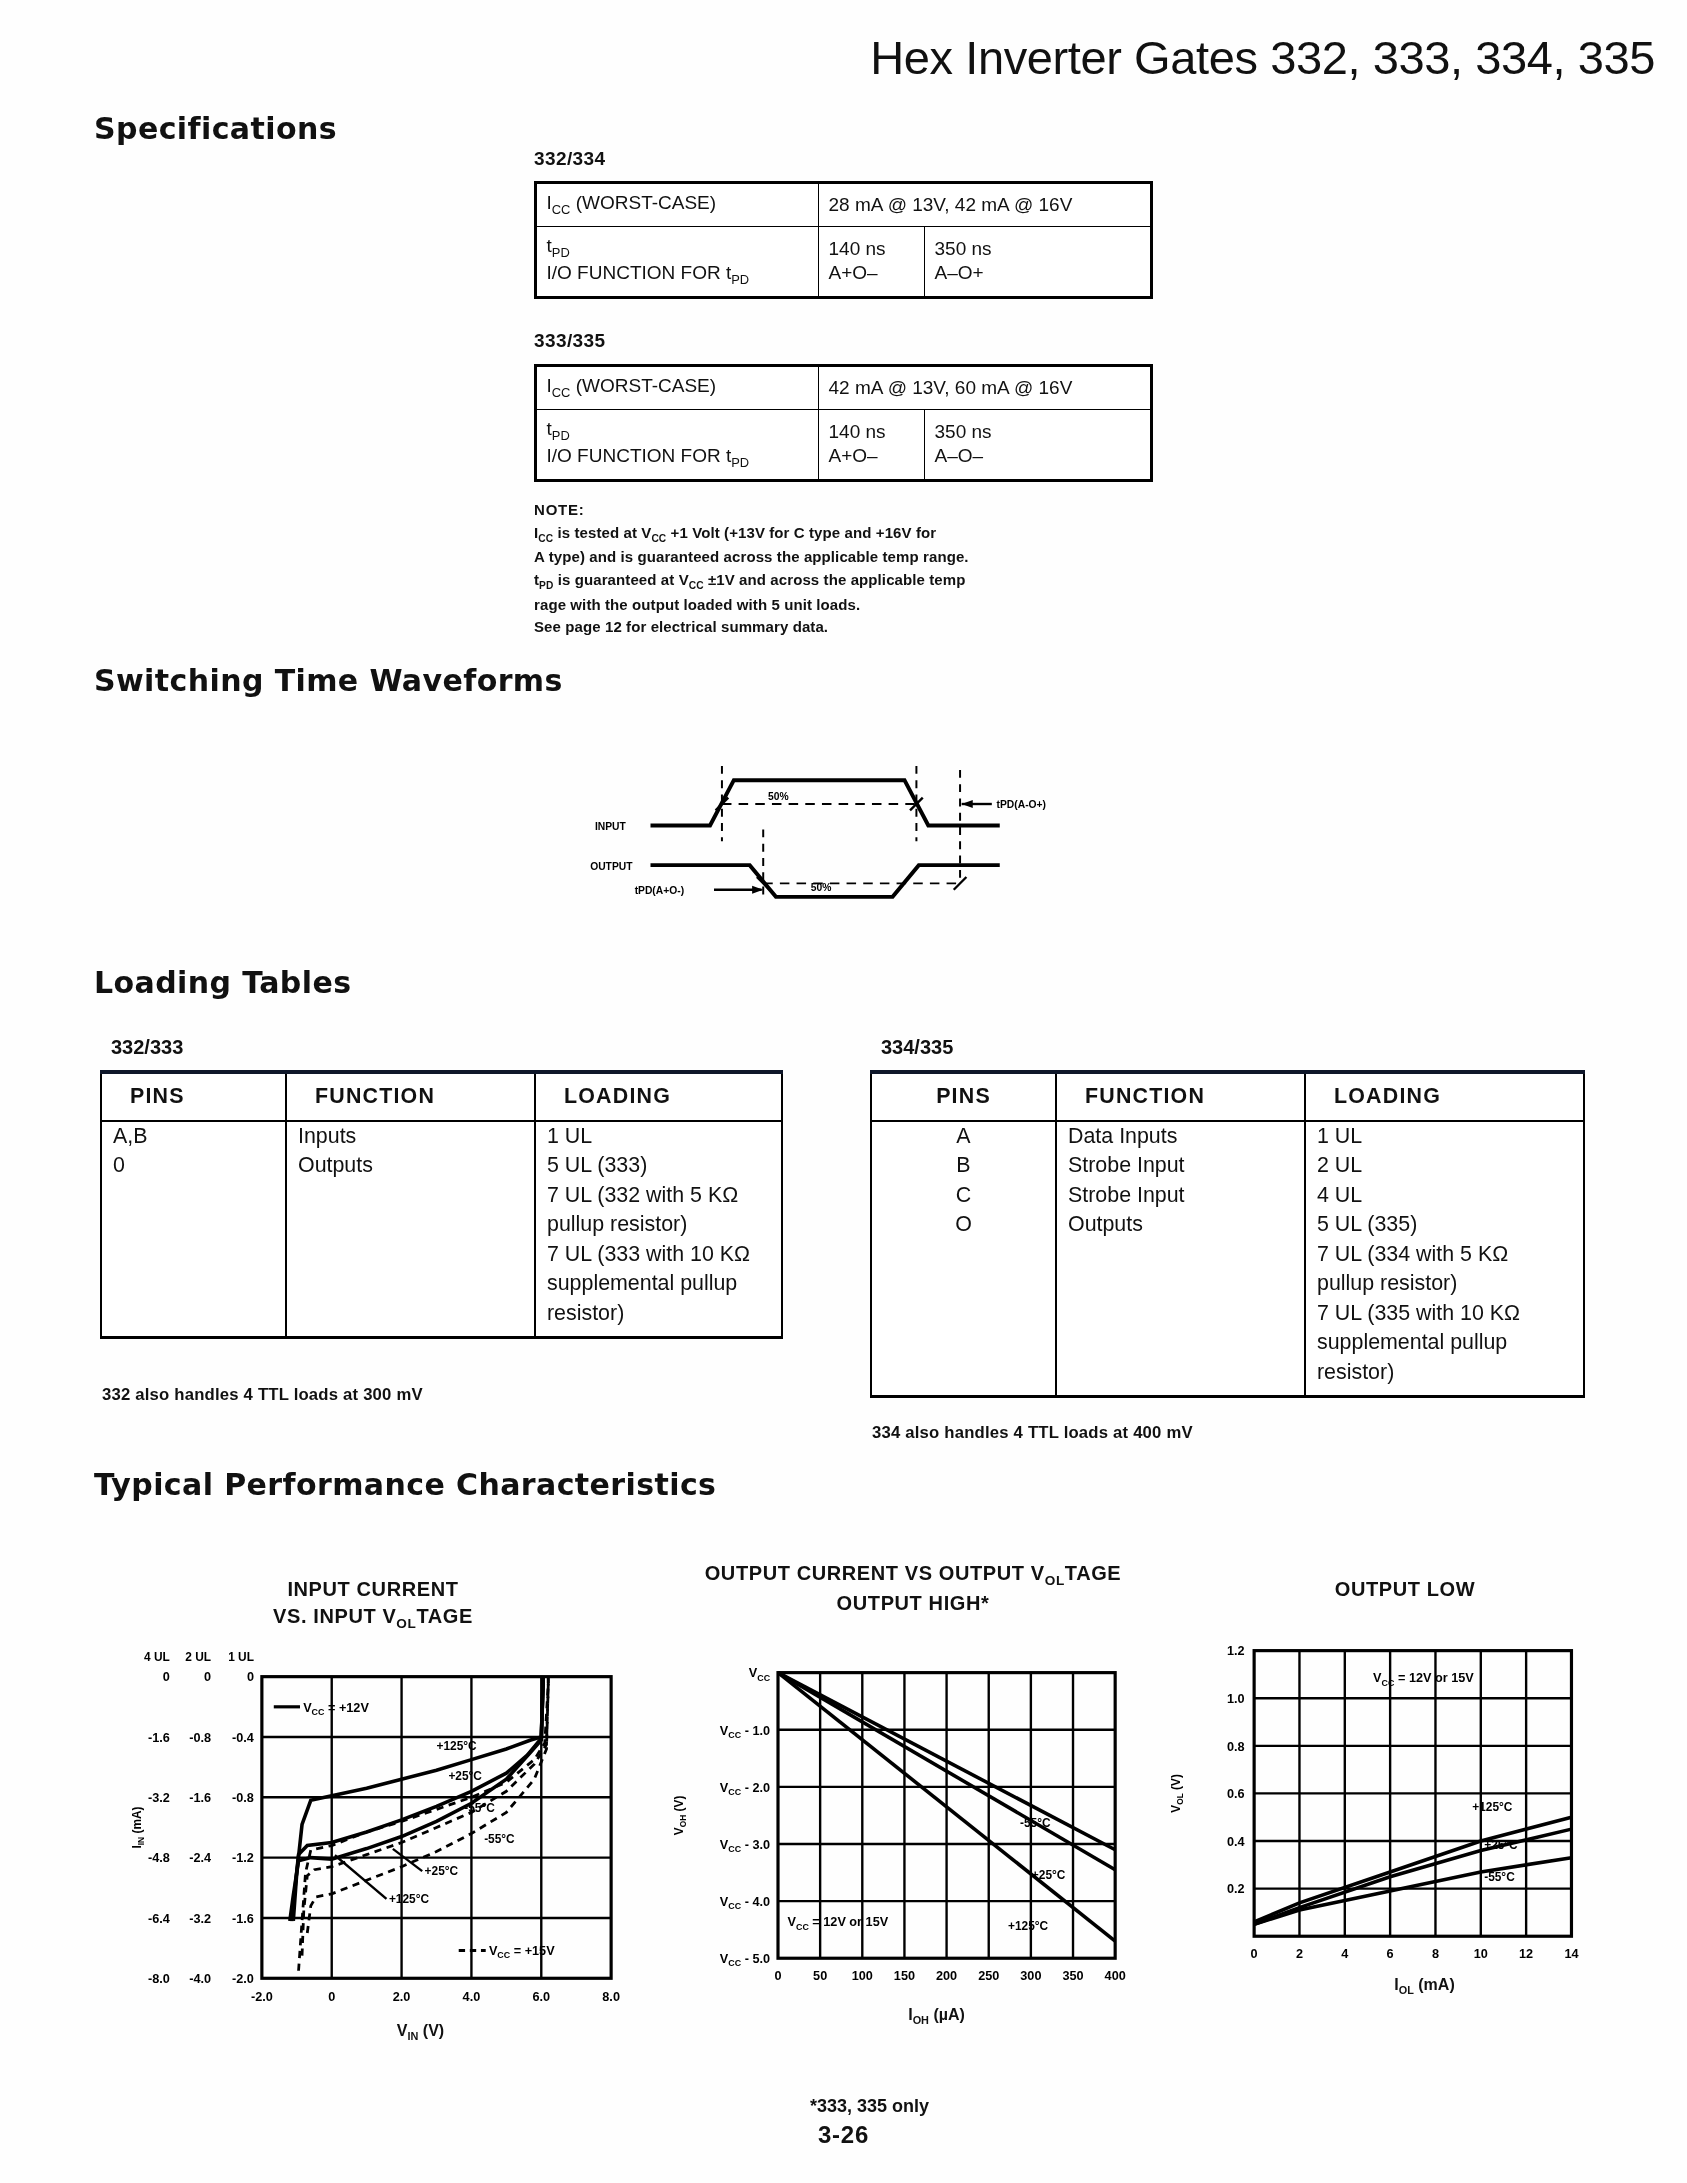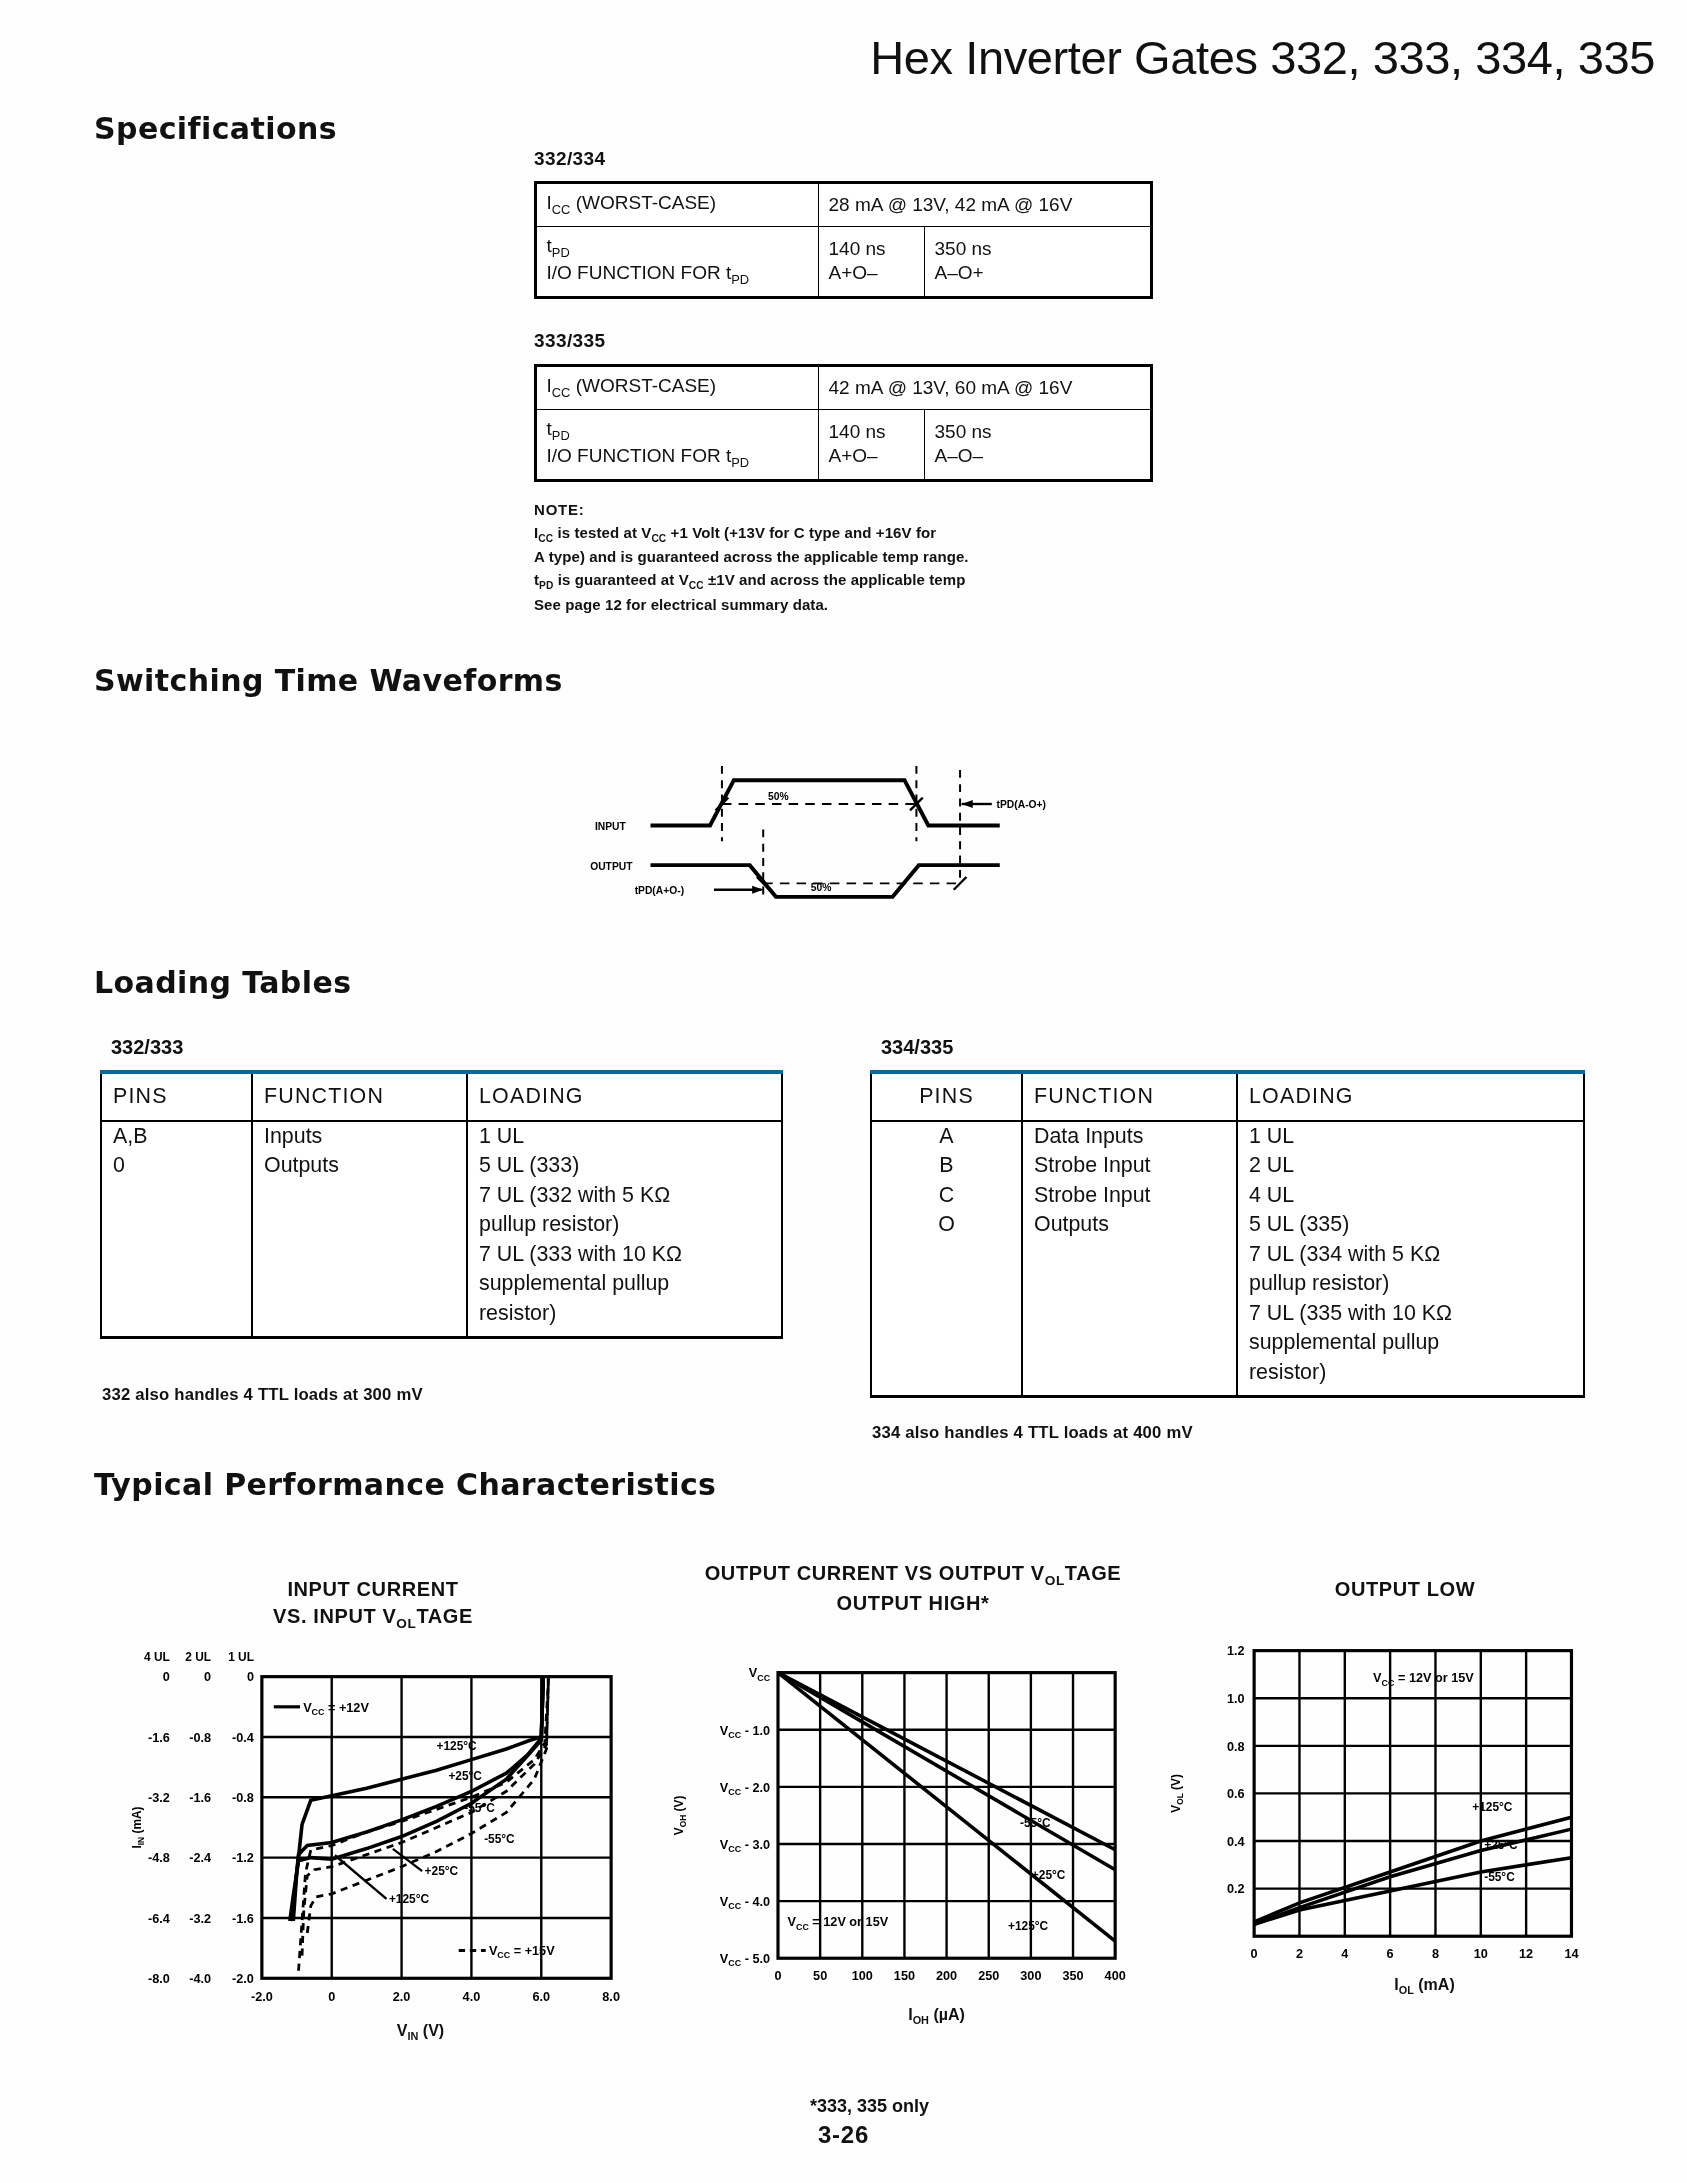--- a/index.html
+++ b/index.html
@@ -74,22 +74,22 @@
   table.load{
     position:absolute;border-collapse:collapse;background:#fff;
     font-size:21.4px;
   }
   table.load th,table.load td{
     border-left:2.4px solid #000;border-right:2.4px solid #000;
     padding:3.2px 11px;text-align:left;font-weight:normal;
     vertical-align:top;line-height:1.38;
   }
   table.load thead th{
-    border-top:4px solid #0369a1;border-bottom:2.4px solid #000;
-    font-weight:normal;letter-spacing:1.2px;padding:8px 11px;
+    border-top:4px solid #0f172a;border-bottom:2.4px solid #000;
+    font-weight:bold;letter-spacing:1.2px;padding:8px 28px;
   }
   table.load tbody td{padding-top:0;padding-bottom:8px;}
   table.load tbody tr:last-child td{border-bottom:3.2px solid #000;}
   .col-pins{width:127px;}
   .col-func{width:191px;}
   .footnote{
     position:absolute;font-size:16.7px;font-weight:bold;letter-spacing:0.2px;
   }
 
   
@@ -172,20 +172,21 @@
       </td>
     </tr>
   </tbody>
     </table>
 
   <div class="note">
     <div class="hdr">NOTE:</div>
     <div style="white-space: normal;">I<sub>CC</sub> is tested at V<sub>CC</sub> +1 Volt (+13V for C type and +16V for</div>
     <div>A type) and is guaranteed across the applicable temp range.</div>
     <div style="white-space: normal;">t<sub>PD</sub> is guaranteed at V<sub>CC</sub> ±1V and across the applicable temp</div>
+    <div>rage with the output loaded with 5 unit loads.</div>
     <div>See page 12 for electrical summary data.</div>
   </div>
 
   <div class="section-title" id="sec-switch">Switching Time Waveforms</div>
 
   <div class="waveform">
     <svg width="508" height="167" viewBox="0 0 640 210">
 
       <polyline points="80,115 155,115 185,58 400,58 430,115 520,115" fill="none" stroke="#000" stroke-width="5"></polyline>
 

